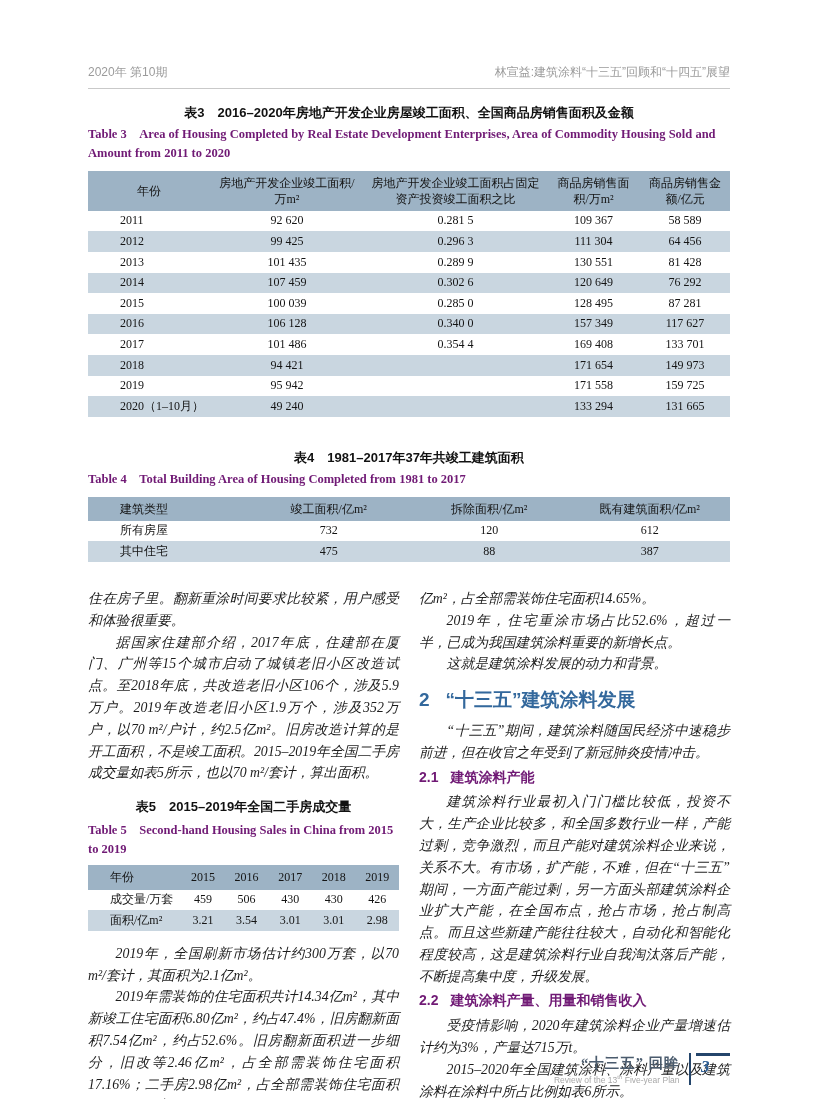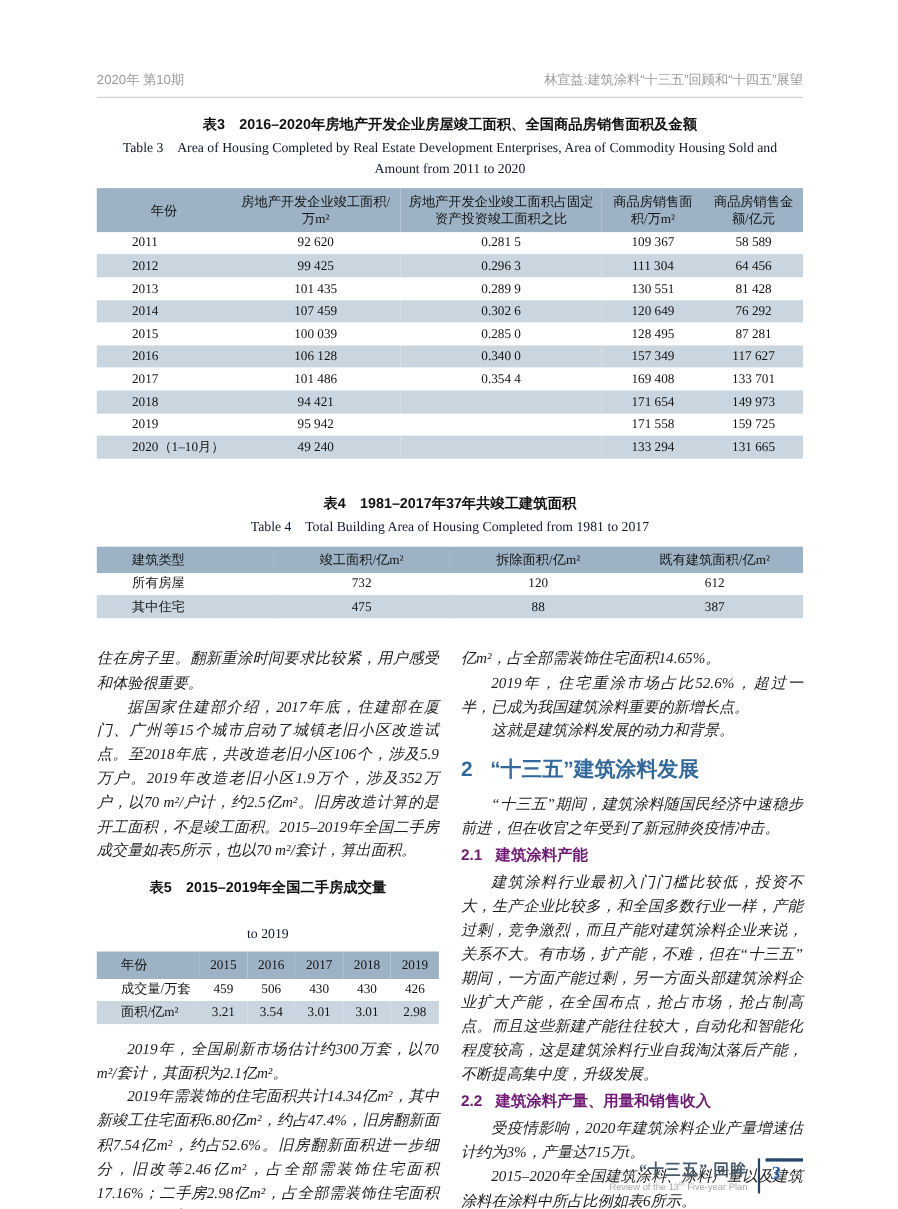--- a/index.html
+++ b/index.html
@@ -22,21 +22,21 @@
     padding-bottom:7px;
     font-family:"Liberation Sans","DejaVu Sans",sans-serif;
   }
   
   .tbl-title-zh{
     margin-top:15px;text-align:center;
     font-family:"Liberation Sans","DejaVu Sans",sans-serif;
     font-weight:bold;font-size:13px;color:#111;
   }
   .tbl-title-en{
-    text-align:center;font-weight:normal;font-size:12.5px;color:#0f172a;
+    font-weight:bold;font-size:12.5px;color:#701a75;
     margin-top:3px;line-height:1.5;
   }
   
   table.dtab{
     width:100%;border-collapse:collapse;margin-top:8px;
     font-size:12px;color:#141414;
   }
   table.dtab th{
     background:#9db3c5;font-weight:normal;
     padding:4px 4px;line-height:1.35;text-align:center;vertical-align:middle;
@@ -235,21 +235,21 @@
 
   <div class="cols">
 
     <div class="col">
       <p class="noindent">住在房子里。翻新重涂时间要求比较紧，用户感受和体验很重要。</p>
       <p>据国家住建部介绍，2017年底，住建部在厦门、广州等15个城市启动了城镇老旧小区改造试点。至2018年底，共改造老旧小区106个，涉及5.9万户。2019年改造老旧小区1.9万个，涉及352万户，以70 m²/户计，约2.5亿m²。旧房改造计算的是开工面积，不是竣工面积。2015–2019年全国二手房成交量如表5所示，也以70 m²/套计，算出面积。</p>
 
       <div class="t5">
         <div class="tbl-title-zh t5-title-zh">表5　2015–2019年全国二手房成交量</div>
         <div class="tbl-title-en">
-          <br>
+          <span>Table 5　Second-hand Housing Sales in China from 2015</span><br>
           <span>to 2019</span>
         </div>
         <table class="dtab">
           <colgroup>
             <col style="width:30%">
               <col style="width:14%">
               <col style="width:14%">
               <col style="width:14%">
               <col style="width:14%">
               <col style="width:14%">

